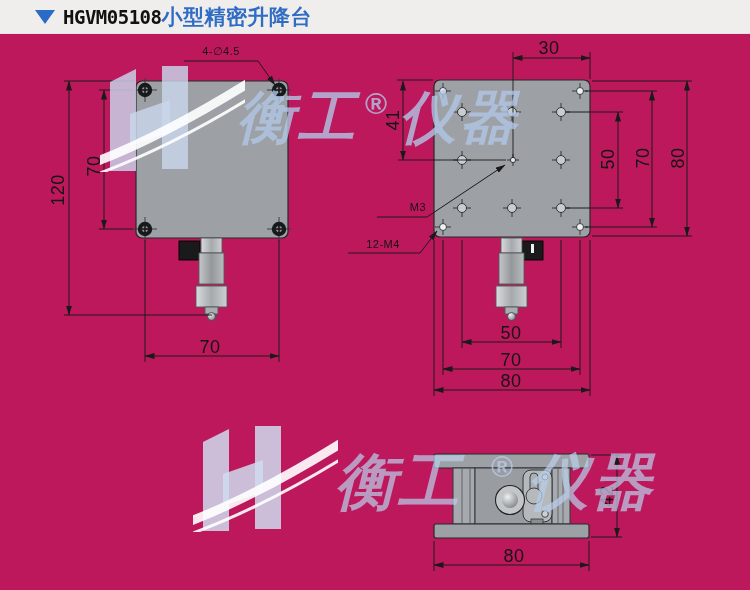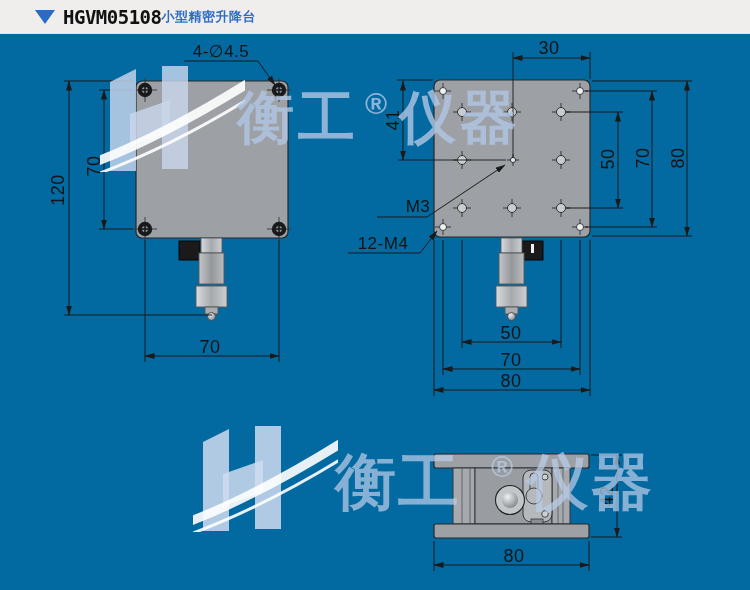--- a/index.html
+++ b/index.html
@@ -1,37 +1,37 @@
 <!DOCTYPE html>
 <html><head>
 <meta charset="utf-8">
 <style>
   html,body{margin:0;padding:0;background:#fff;}
-  #stage{position:relative;width:750px;height:590px;background:#0369a1;overflow:hidden;
+  #stage{position:relative;width:750px;height:590px;background:#be185d;overflow:hidden;
          font-family:"Liberation Sans","DejaVu Sans",sans-serif;}
   
   .hdr{position:absolute;left:0;top:0;width:750px;height:33px;background:#efeeec;
        border-bottom:1px solid #e3e2e0;display:flex;align-items:center;cursor:pointer;}
   .tri{width:0;height:0;border-left:10px solid transparent;border-right:10px solid transparent;
        border-top:14px solid #2a6bc8;margin-left:35px;}
   .model{font-family:"DejaVu Sans Mono",monospace;font-weight:bold;font-size:19px;color:#111;
          margin-left:8px;letter-spacing:-0.5px;}
-  .pname{font-weight:bold;font-size:13px;color:#2f6cc3;letter-spacing:0.5px;}
+  .pname{font-weight:bold;font-size:21px;color:#2f6cc3;letter-spacing:0.5px;}
   
   #draw{position:absolute;left:0;top:0;z-index:1;}
   
   .lab{position:absolute;z-index:2;transform:translate(-50%,-50%);
        font-size:18px;color:#141414;white-space:nowrap;letter-spacing:0.5px;}
   .lab.v{transform:translate(-50%,-50%) rotate(-90deg);}
-  .lab.c{font-size:17px;}
+  .lab.c{font-size:11px;}
   
   .wm{position:absolute;z-index:3;pointer-events:none;}
   .wm-text{display:flex;align-items:flex-start;color:rgba(176,198,229,0.80);
            font-weight:bold;line-height:1;white-space:nowrap;}
-  .wm-text .cjk{letter-spacing:4px;}
+  .wm-text .cjk{letter-spacing:4px;font-style:italic;}
   .wm-text .reg{font-size:30px;line-height:1;}
 </style>
 </head>
 <body>
 
 <div id="stage">
 
   <div class="hdr">
     <span class="tri"></span>
     <span class="model">HGVM05108</span>

